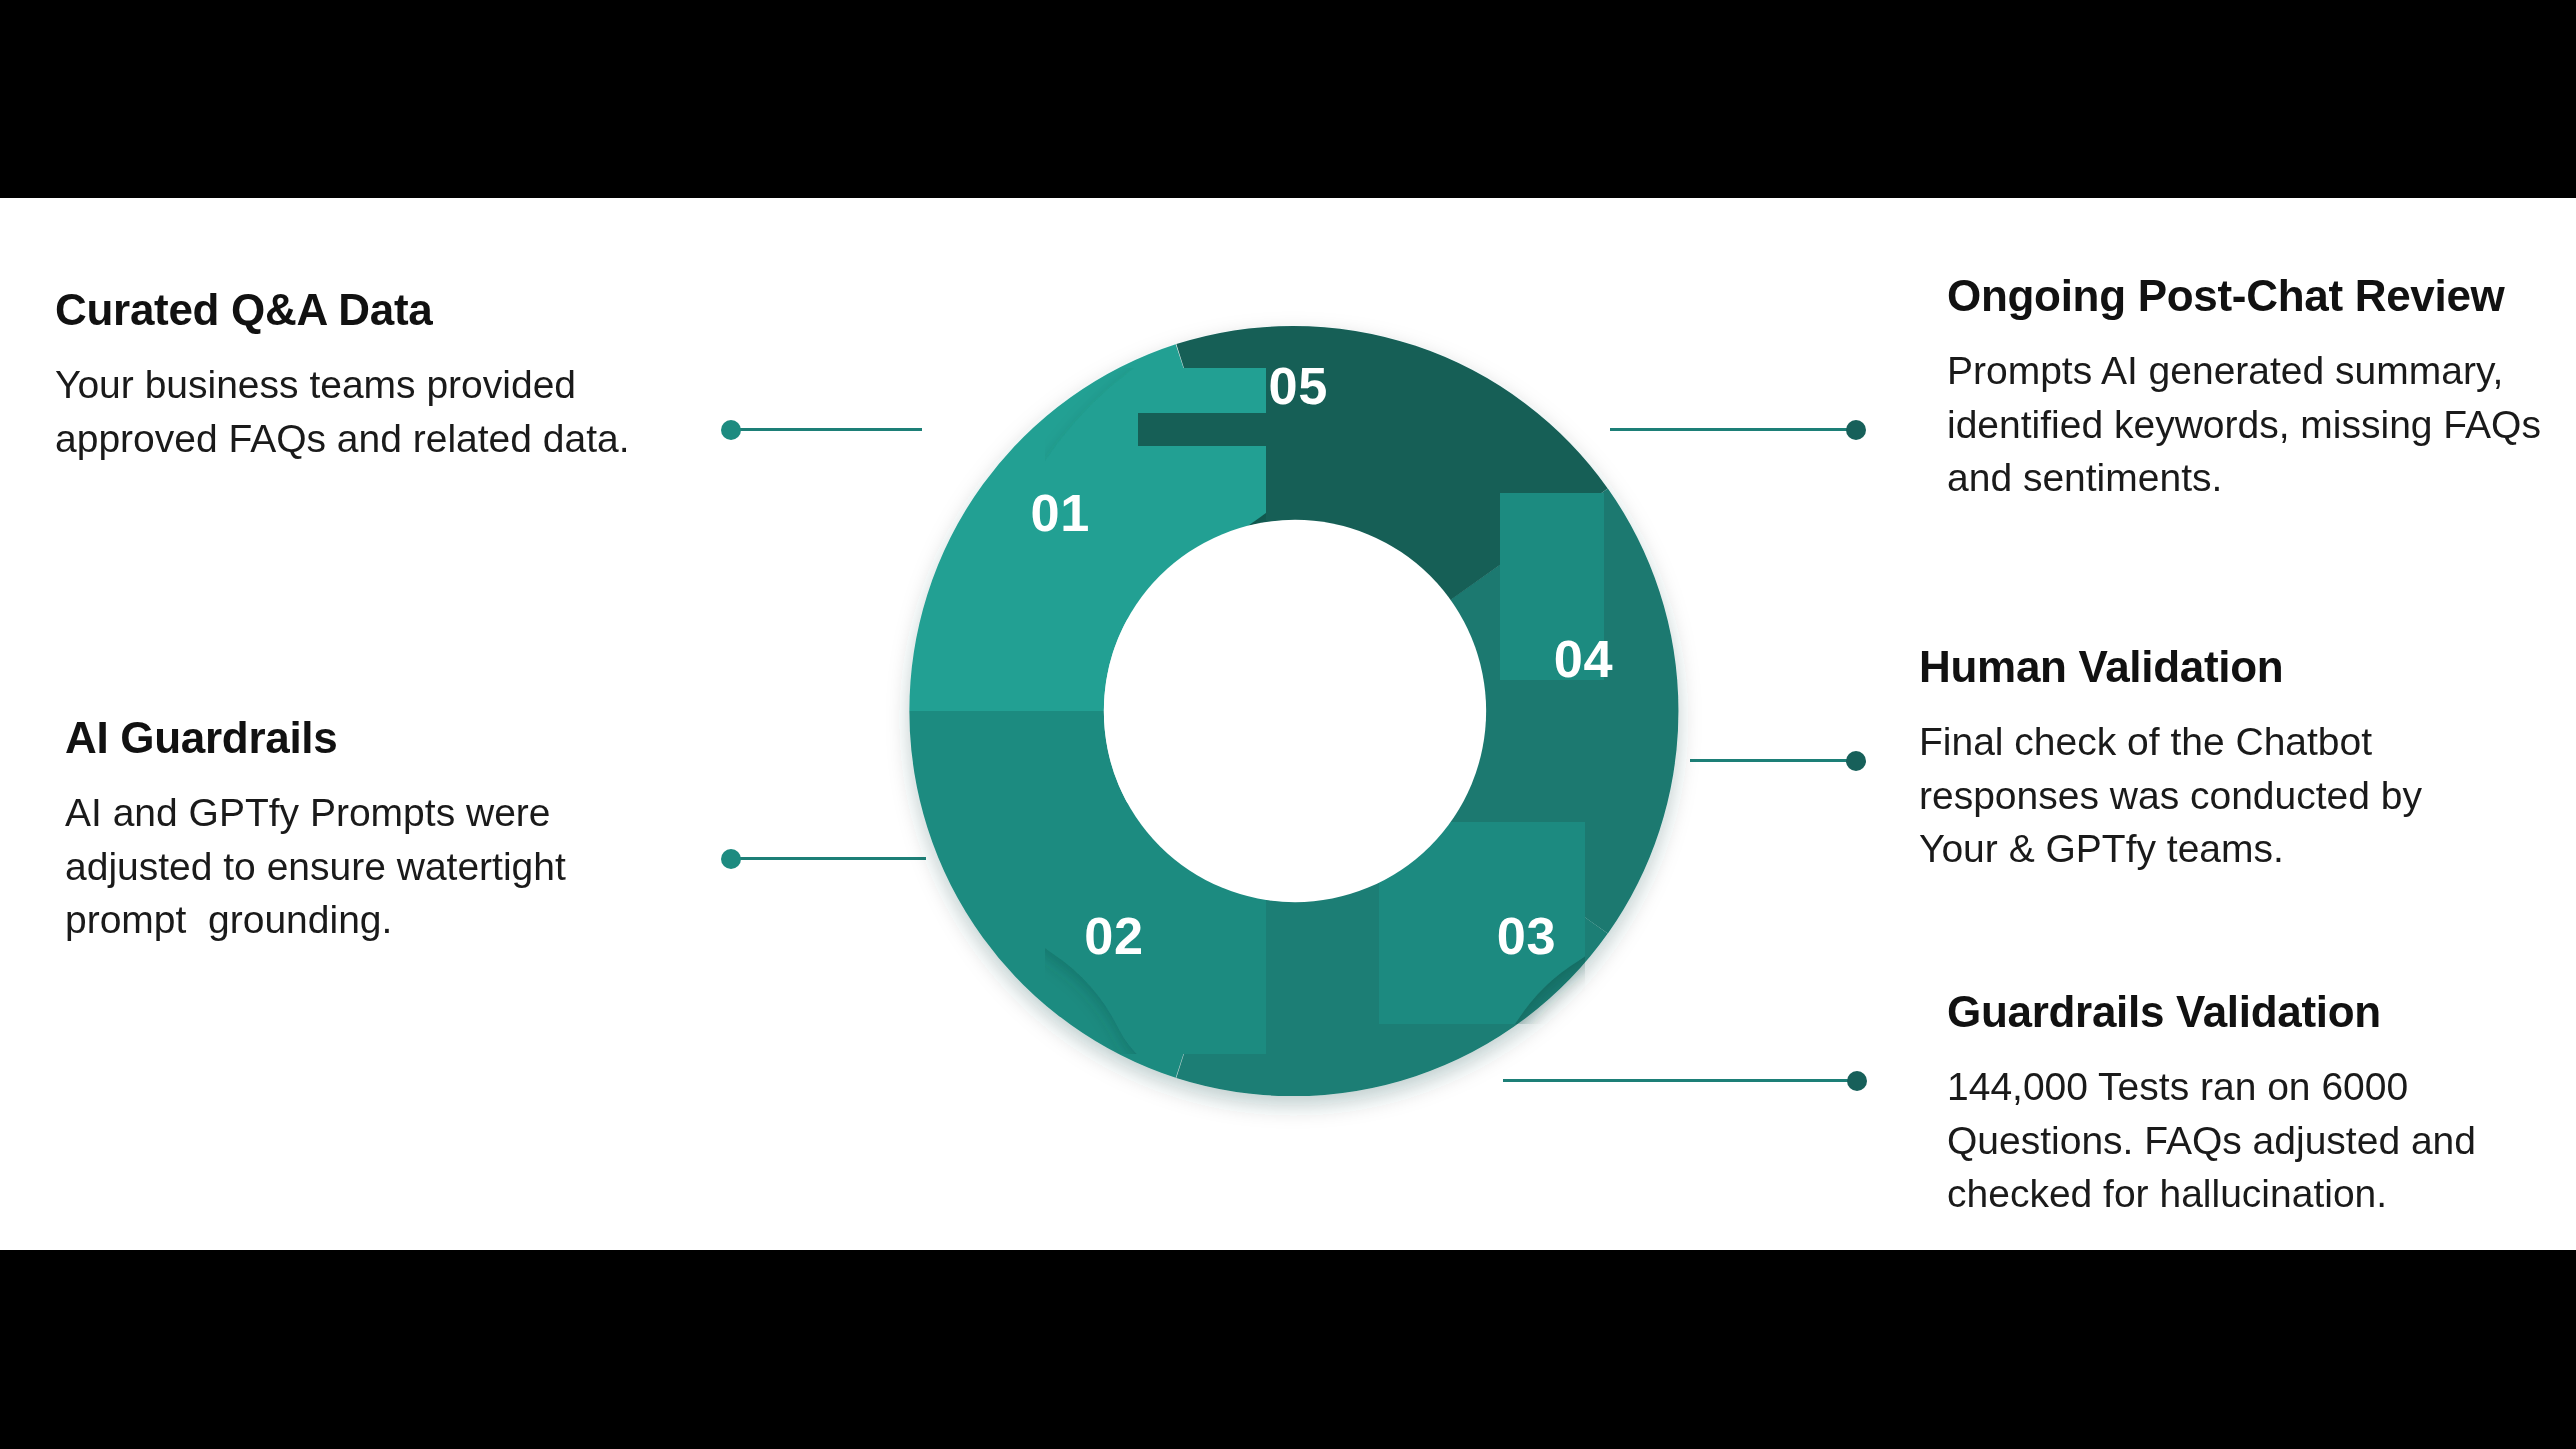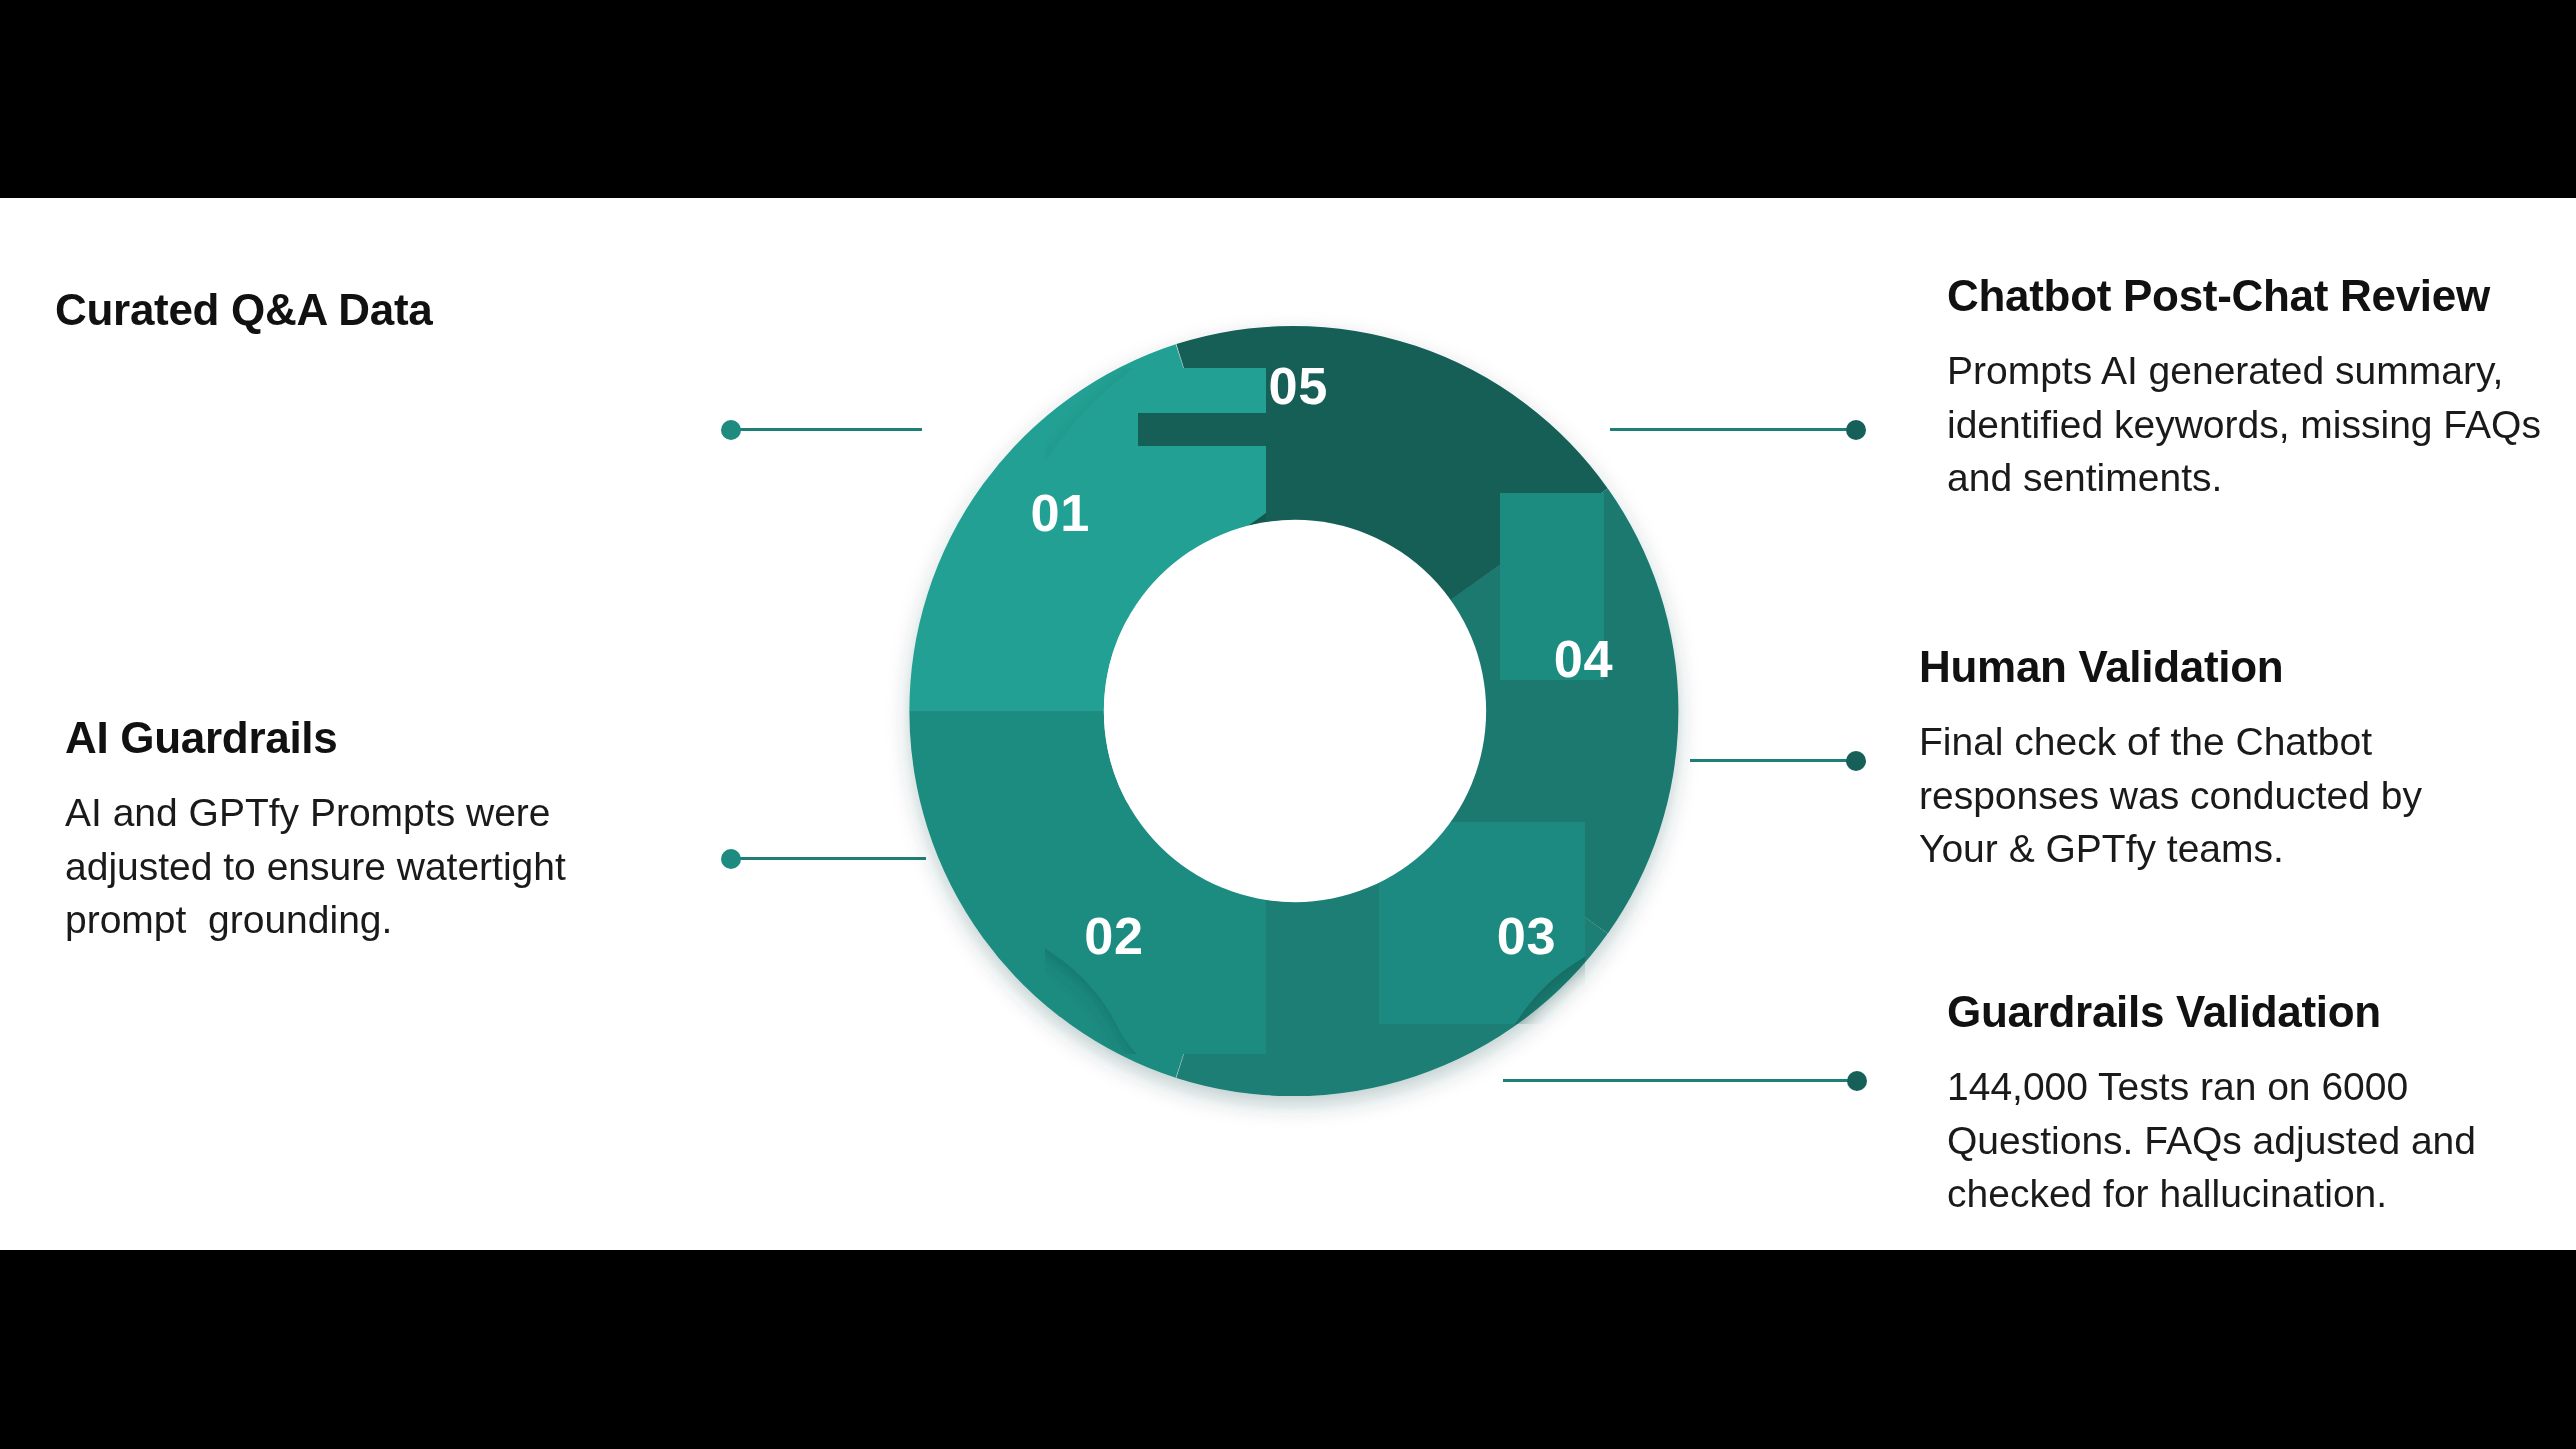--- a/index.html
+++ b/index.html
@@ -193,29 +193,30 @@
         <text class="seg-number" x="315" y="370">01</text>
         <text class="seg-number" x="395" y="1000">02</text>
         <text class="seg-number" x="1010" y="1000">03</text>
         <text class="seg-number" x="1095" y="588">04</text>
         <text class="seg-number" x="670" y="180">05</text>
       </svg>
     </div>
 
     <div class="block" id="block-curated">
       <h2>Curated Q&amp;A Data</h2>
+      <p>Your business teams provided approved FAQs and related data.</p>
     </div>
 
     <div class="block" id="block-guardrails">
       <h2>AI Guardrails</h2>
       <p>AI and GPTfy Prompts were adjusted to ensure watertight prompt  grounding.</p>
     </div>
 
     <div class="block" id="block-ongoing">
-      <h2>Chatbot Post-Chat Review</h2>
+      <h2>Ongoing Post-Chat Review</h2>
       <p>Prompts AI generated summary, identified keywords, missing FAQs and sentiments.</p>
     </div>
 
     <div class="block" id="block-human">
       <h2>Human Validation</h2>
       <p>Final check of the Chatbot responses was conducted by Your &amp; GPTfy teams.</p>
     </div>
 
     <div class="block" id="block-automated">
       <h2>Guardrails Validation</h2>

